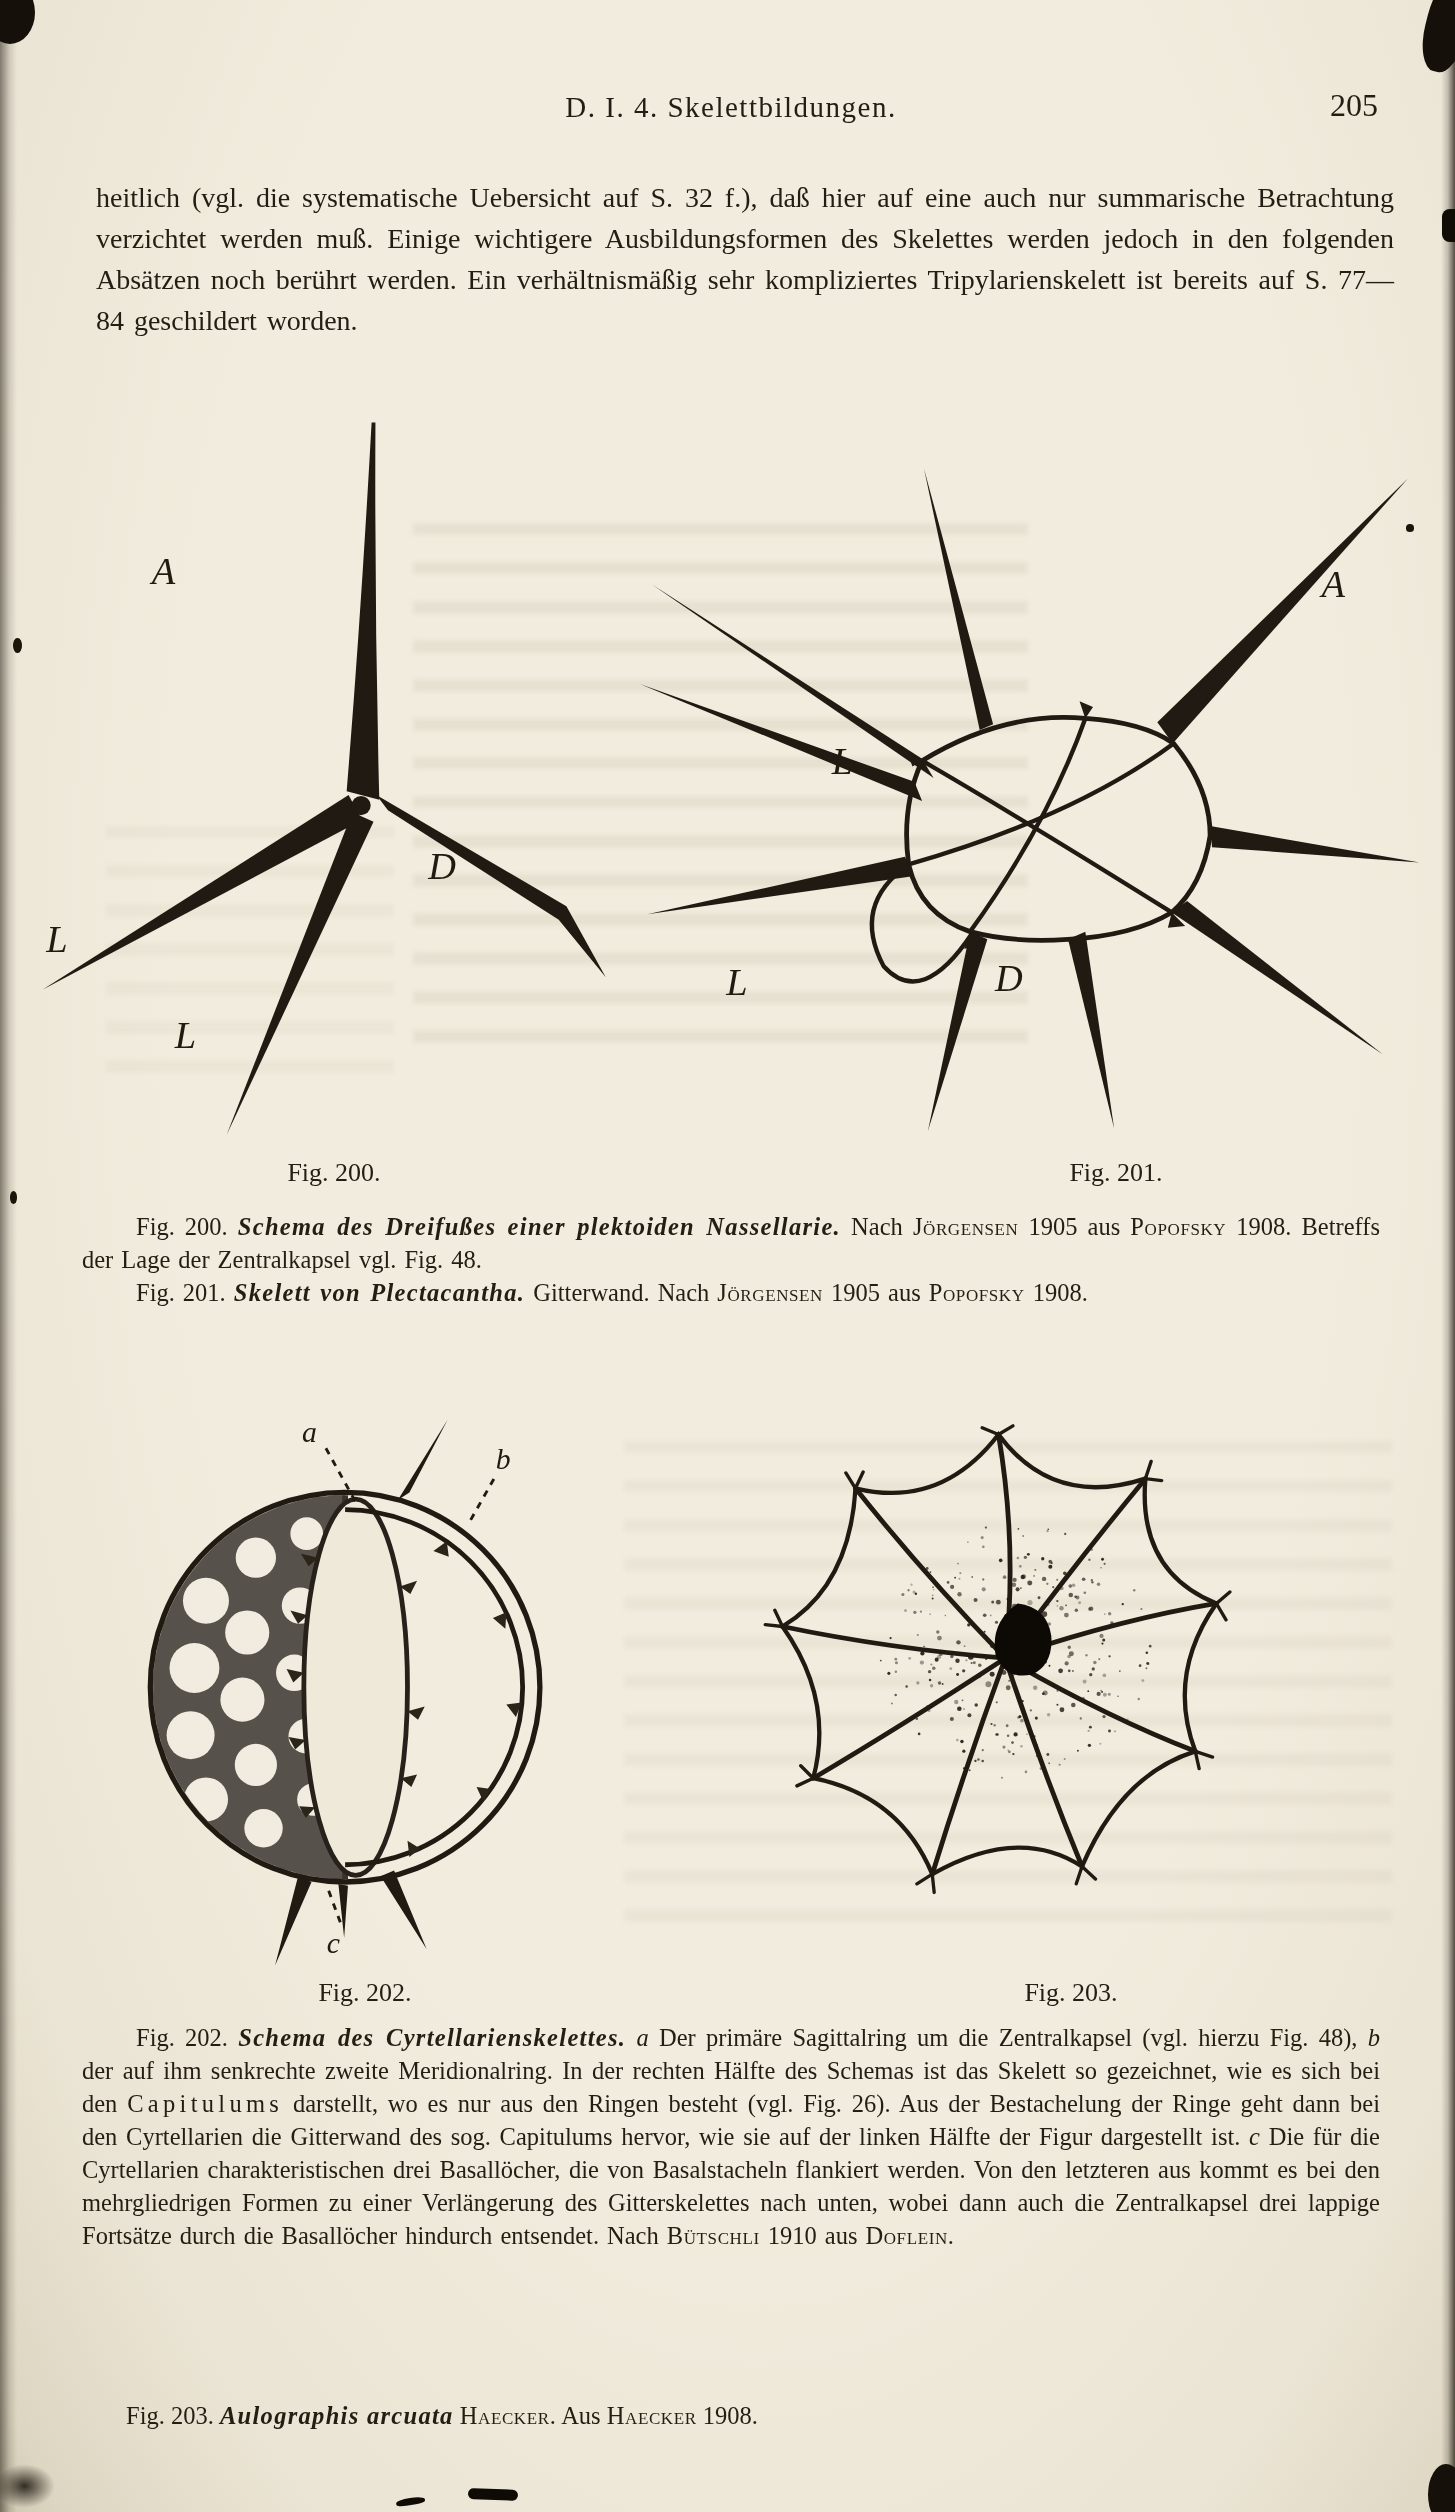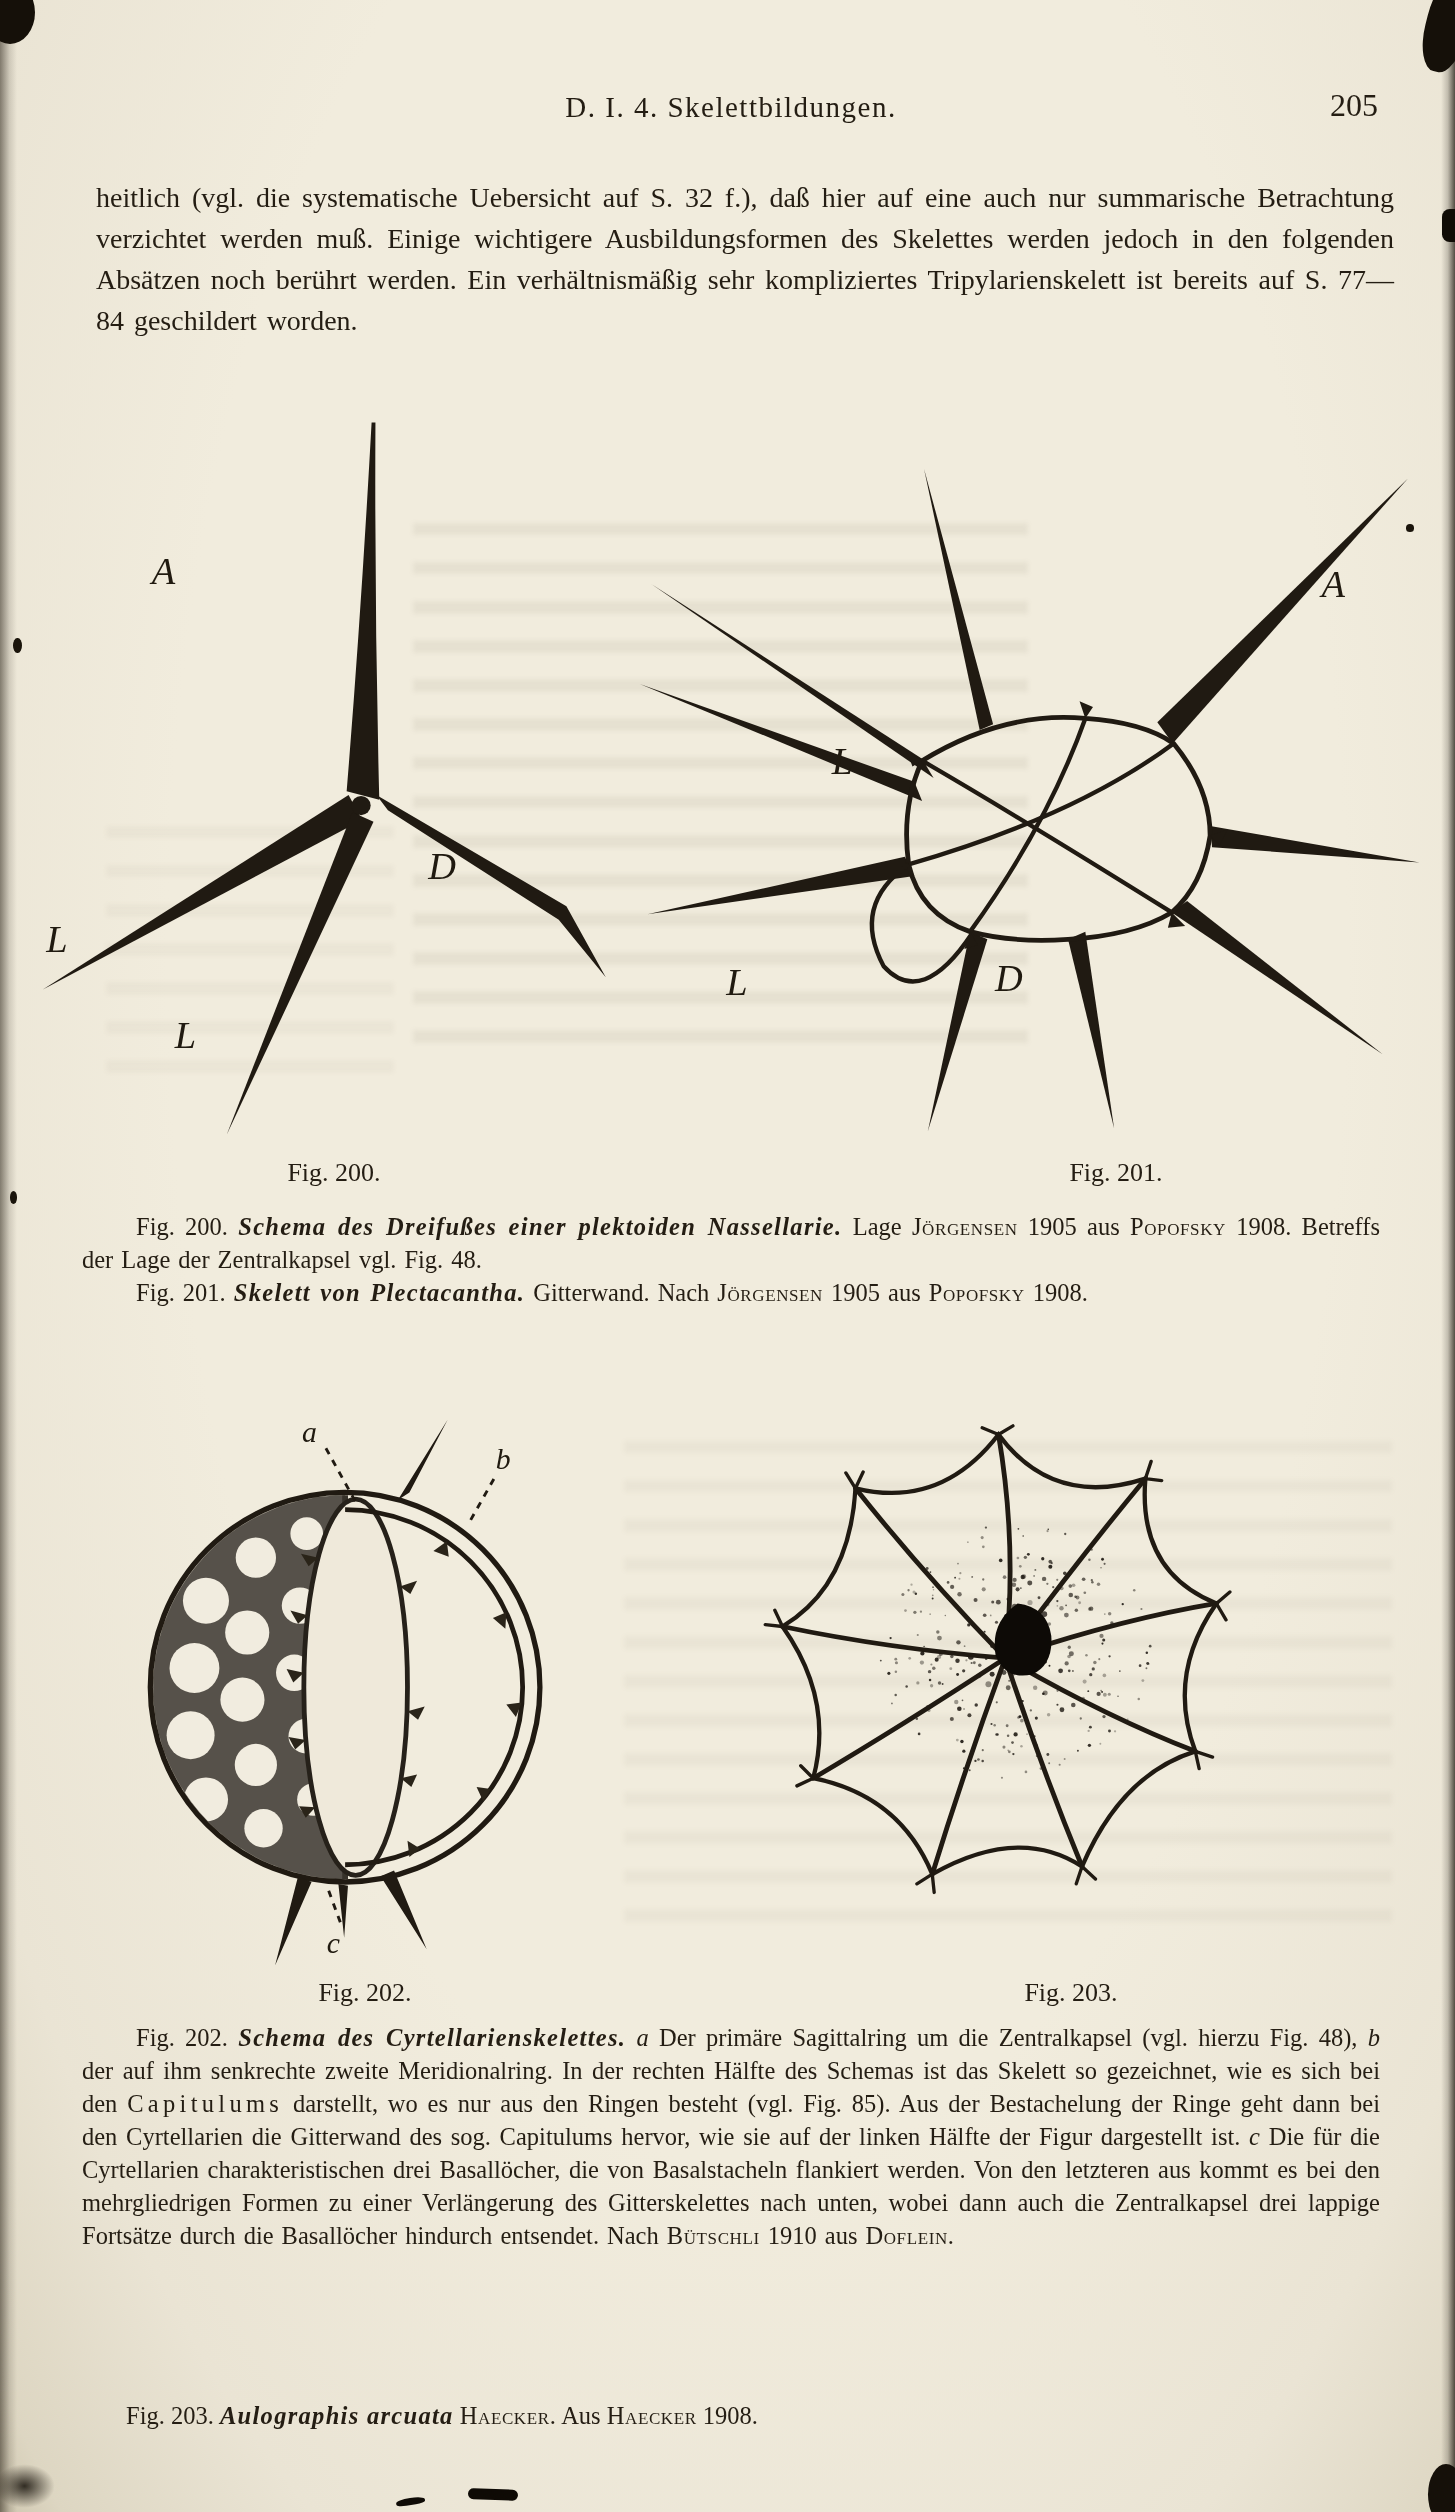--- a/index.html
+++ b/index.html
@@ -127,21 +127,21 @@
     <text class="figlabel" x="96" y="606">L</text>
     <text class="figlabel" x="376" y="602">D</text>
   </svg>
 
   <span class="figcap" id="cap200">Fig. 200.</span>
   <span class="figcap" id="cap201">Fig. 201.</span>
 
   <div class="capblock1">
     <p class="cap"><span>Fig. 200.</span>
       <span class="bold-title">Schema des Dreifußes einer plektoiden Nassellarie.</span>
-      <span>Lage</span>
+      <span>Nach</span>
       <span class="smallcaps">Jörgensen</span>
       <span>1905 aus</span>
       <span class="smallcaps">Popofsky</span>
       <span>1908. Betreffs der Lage der Zentralkapsel vgl. Fig. 48.</span></p>
     <p class="cap"><span>Fig. 201.</span>
       <span class="bold-title">Skelett von Plectacantha.</span>
       <span>Gitterwand. Nach</span>
       <span class="smallcaps">Jörgensen</span>
       <span>1905 aus</span>
       <span class="smallcaps">Popofsky</span>
@@ -520,21 +520,21 @@
   <span class="figcap" id="cap202">Fig. 202.</span>
   <span class="figcap" id="cap203">Fig. 203.</span>
 
   <p class="cap capblock2"><span>Fig. 202.</span>
     <span class="bold-title">Schema des Cyrtellarienskelettes.</span>
     <span class="it">a</span>
     <span>Der primäre Sagittalring um die Zentralkapsel (vgl. hierzu Fig. 48),</span>
     <span class="it">b</span>
     <span>der auf ihm senkrechte zweite Meridionalring. In der rechten Hälfte des Schemas ist das Skelett so gezeichnet, wie es sich bei den</span>
     <span class="sperr">Capitulums</span>
-    <span>darstellt, wo es nur aus den Ringen besteht (vgl. Fig. 85). Aus der Bestachelung der Ringe geht dann bei den Cyrtellarien die Gitterwand des sog. Capitulums hervor, wie sie auf der linken Hälfte der Figur dargestellt ist.</span>
+    <span>darstellt, wo es nur aus den Ringen besteht (vgl. Fig. 26). Aus der Bestachelung der Ringe geht dann bei den Cyrtellarien die Gitterwand des sog. Capitulums hervor, wie sie auf der linken Hälfte der Figur dargestellt ist.</span>
     <span class="it">c</span>
     <span>Die für die Cyrtellarien charakteristischen drei Basallöcher, die von Basalstacheln flankiert werden. Von den letzteren aus kommt es bei den mehrgliedrigen Formen zu einer Verlängerung des Gitterskelettes nach unten, wobei dann auch die Zentralkapsel drei lappige Fortsätze durch die Basallöcher hindurch entsendet. Nach</span>
     <span class="smallcaps">Bütschli</span>
     <span>1910 aus</span>
     <span class="smallcaps">Doflein.</span></p>
 
   <p class="cap203line"><span>Fig. 203.</span>
     <span class="bold-title">Aulographis arcuata</span>
     <span class="smallcaps">Haecker.</span>
     <span>Aus</span>

